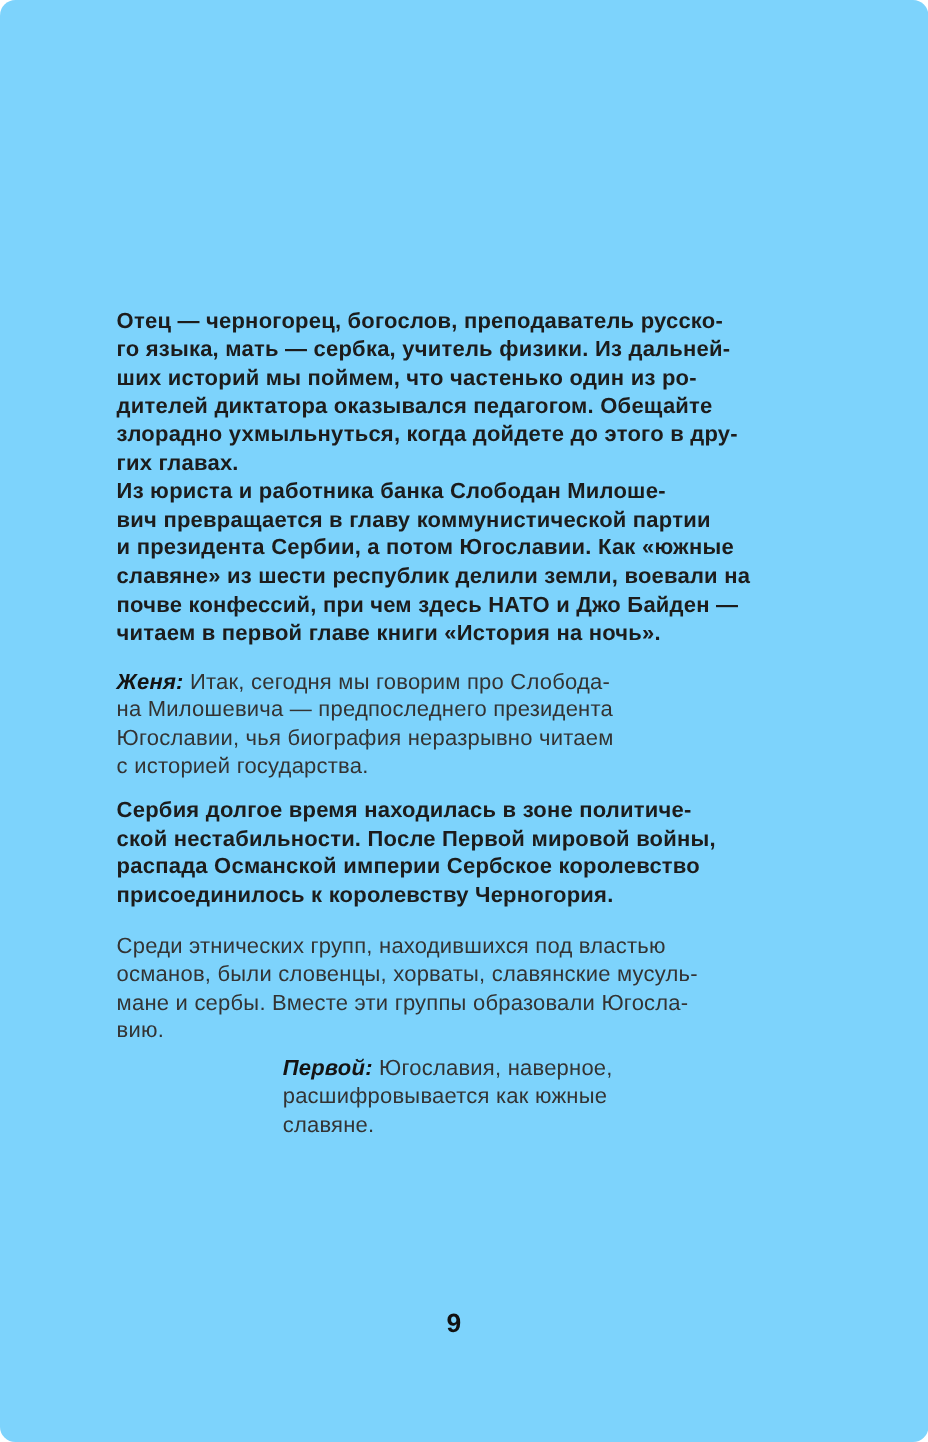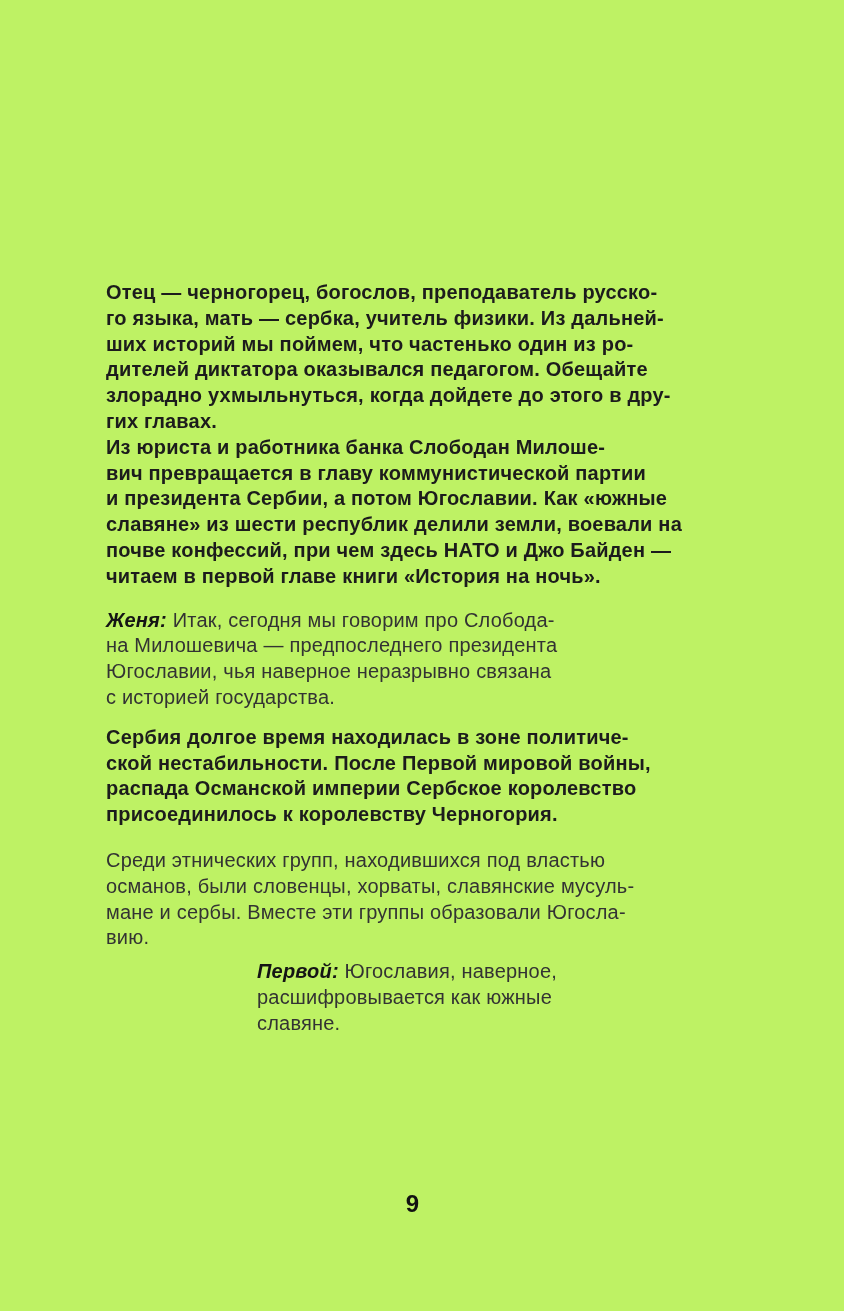--- a/index.html
+++ b/index.html
@@ -10,21 +10,22 @@
   body {
     width: 844px;
     height: 1311px;
     position: relative;
     font-family: "Liberation Sans", "DejaVu Sans", sans-serif;
     overflow: hidden;
   }
   .page {
     position: absolute;
     inset: 0;
-    background: #bef264;
+    background: #7dd3fc;
+    border-radius: 14px;
   }
   .content {
     position: absolute;
     left: 106px;
     top: 280px;
     width: 614px;
   }
   .content p {
     margin: 0;
     white-space: pre-line;
@@ -80,21 +81,21 @@
 злорадно ухмыльнуться, когда дойдете до этого в дру-
 гих главах.
 Из юриста и работника банка Слободан Милоше-
 вич превращается в главу коммунистической партии
 и президента Сербии, а потом Югославии. Как «южные
 славяне» из шести республик делили земли, воевали на
 почве конфессий, при чем здесь НАТО и Джо Байден —
 читаем в первой главе книги «История на ночь».</p>
     <p class="dialogue d1"><span class="speaker">Женя:</span> <span>Итак, сегодня мы говорим про Слобода-
 на Милошевича — предпоследнего президента
-Югославии, чья наверное неразрывно связана
+Югославии, чья биография неразрывно читаем
 с историей государства.</span></p>
     <p class="narration n2">Сербия долгое время находилась в зоне политиче-
 ской нестабильности. После Первой мировой войны,
 распада Османской империи Сербское королевство
 присоединилось к королевству Черногория.</p>
     <p class="narration light n3">Среди этнических групп, находившихся под властью
 османов, были словенцы, хорваты, славянские мусуль-
 мане и сербы. Вместе эти группы образовали Югосла-
 вию.</p>
     <p class="dialogue d2"><span class="speaker">Первой:</span> <span>Югославия, наверное,

